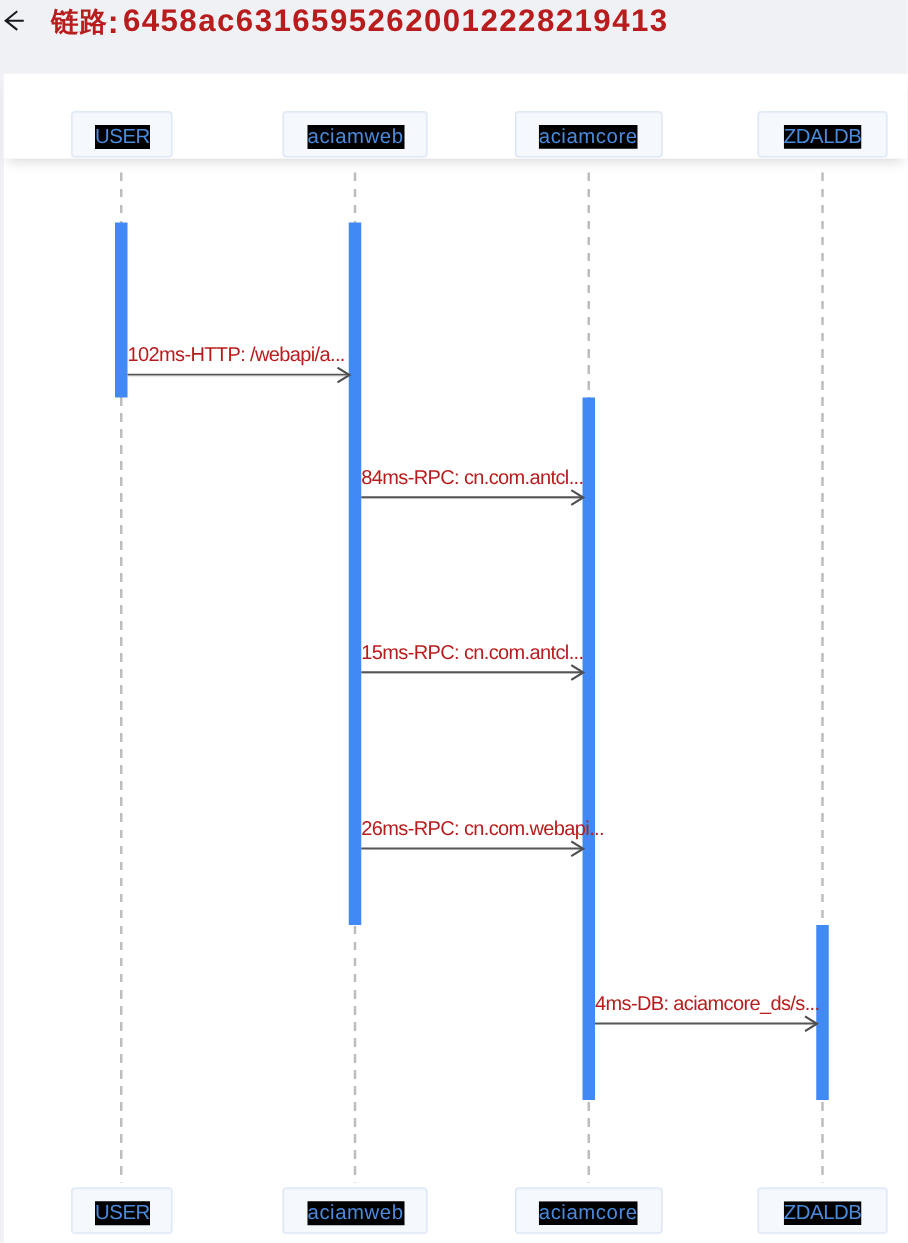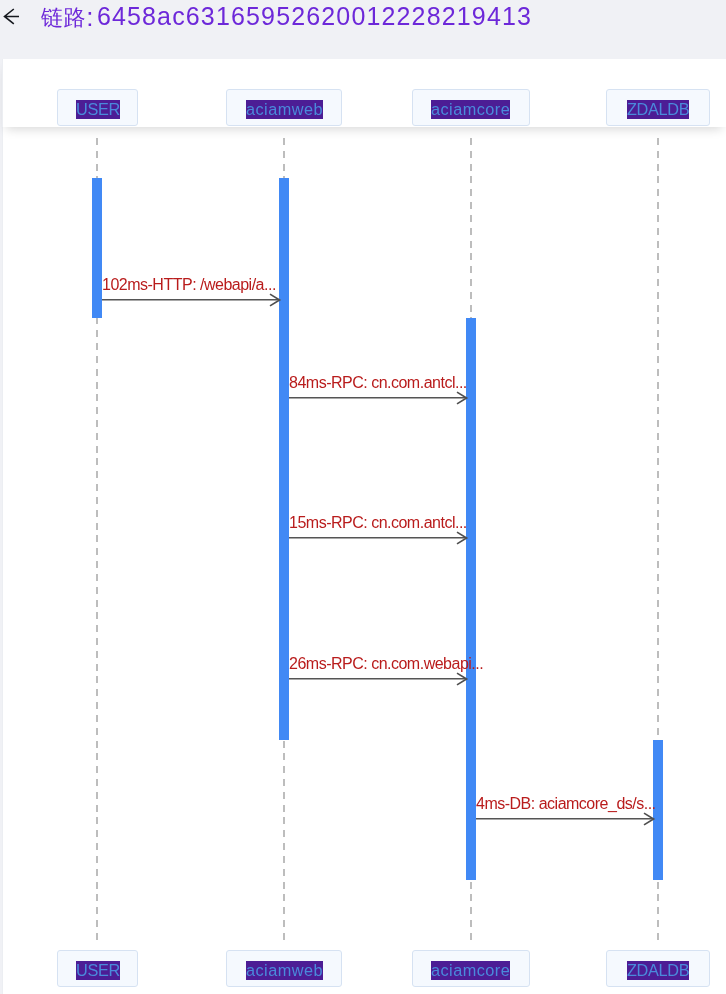--- a/index.html
+++ b/index.html
@@ -10,38 +10,38 @@
     background:#f0f1f5;
     font-family:"Liberation Sans", sans-serif;
     -webkit-font-smoothing:antialiased;
     -moz-osx-font-smoothing:grayscale;
   }
 
   
   .header { position:absolute; left:0; top:0; width:726px; height:58px; background:#f0f1f5; }
   .back   { position:absolute; left:2px; top:5px; width:24px; height:24px; cursor:pointer; }
   .title  { transform:translateZ(0); position:absolute; left:41px; top:1px;
-            font-weight:400; color:#6d28d9; white-space:nowrap; }
+            font-weight:700; color:#b91c1c; white-space:nowrap; }
   .title .cjk { font-size:22px; letter-spacing:0.6px; }
   .title .sep { font-size:26px; position:relative; top:0.5px; letter-spacing:-1px; }
   .title .id  { font-size:25px; letter-spacing:1.15px; }
 
   
   .panel-top  { position:absolute; left:2px; top:59px;  width:724px; height:68px;
                 background:#fff; border-left:1px solid #eceef2;
                 box-shadow:0 6px 10px -4px rgba(0,0,0,0.16); z-index:3; }
   .panel-main { position:absolute; left:2px; top:127px; width:724px; height:867px;
                 background:#fff; border-left:1px solid #eceef2; z-index:1; }
 
   
   .pbox { transform:translateZ(0); will-change:transform; position:absolute; height:37px; border:1px solid #d6e2f2; border-radius:3px;
           background:#f5f9fe; display:flex; align-items:center; justify-content:center;
           color:#4a8adb; font-size:16.3px; white-space:nowrap; padding:0 10px; }
   .pbox span { position:relative; top:1.5px; transform:translateZ(0);
-               background:#4c1d95; will-change:transform; }
+               background:#000000; will-change:transform; }
   .pbox.up span { letter-spacing:-0.35px; }
   .pbox.lo span { letter-spacing:0.45px; }
 
   
   .lifeline { position:absolute; width:2px;
               background:repeating-linear-gradient(to bottom,
                 #bdbdbd 0,#bdbdbd 7px,rgba(0,0,0,0) 7px,rgba(0,0,0,0) 12.82px); }
   .actbar   { position:absolute; width:10px; background:#4189f5; }
 
   .msg       { position:absolute; height:0; }

